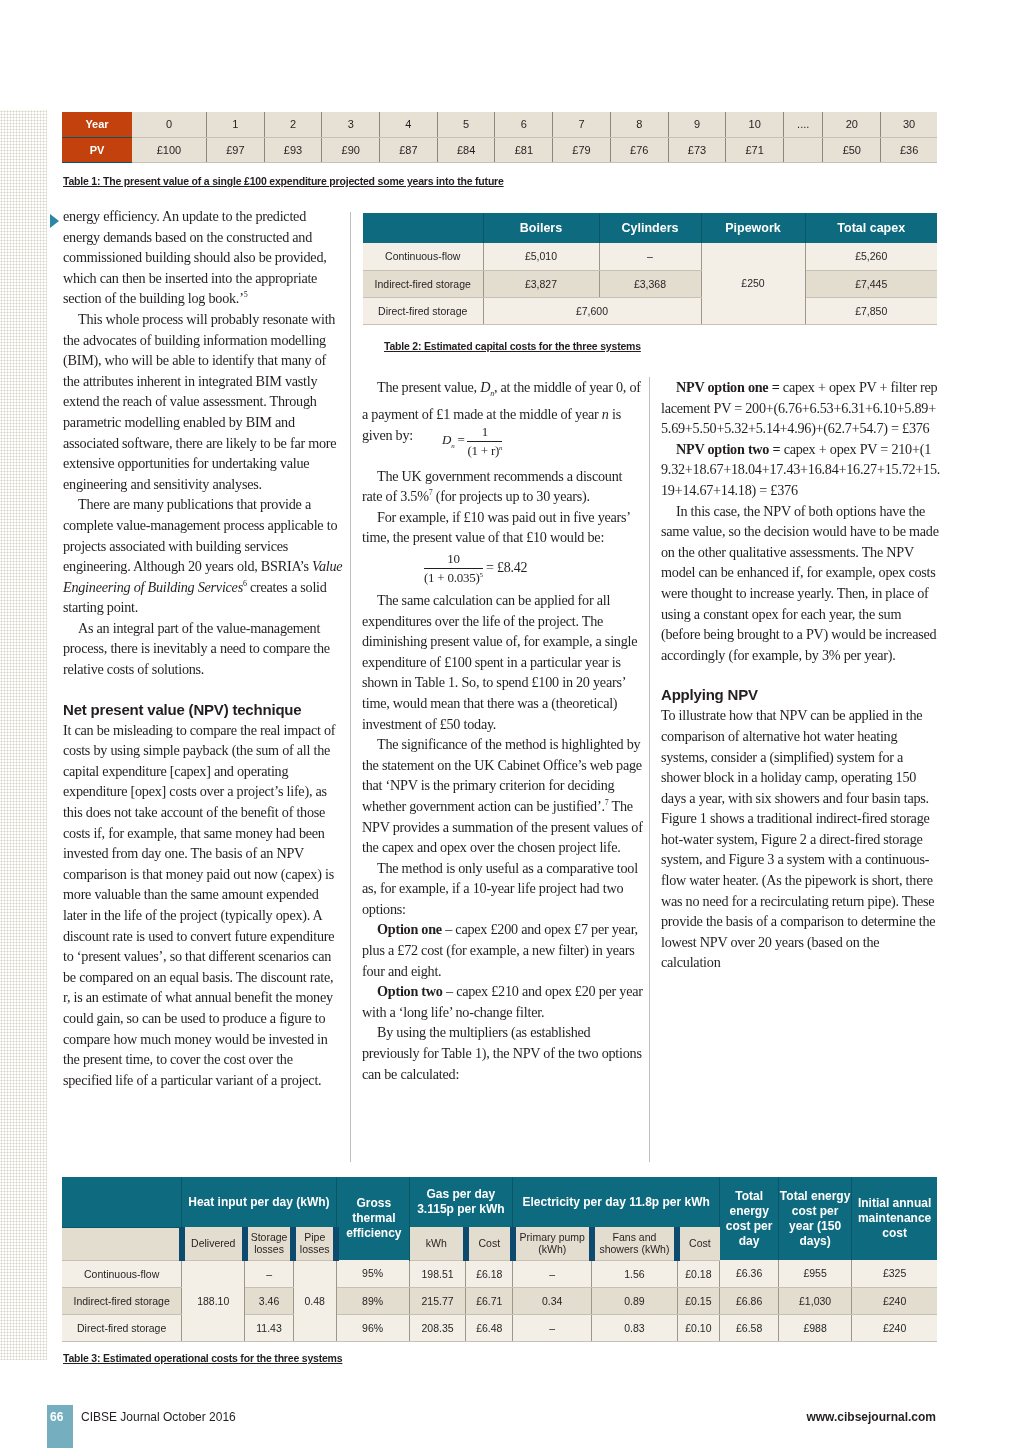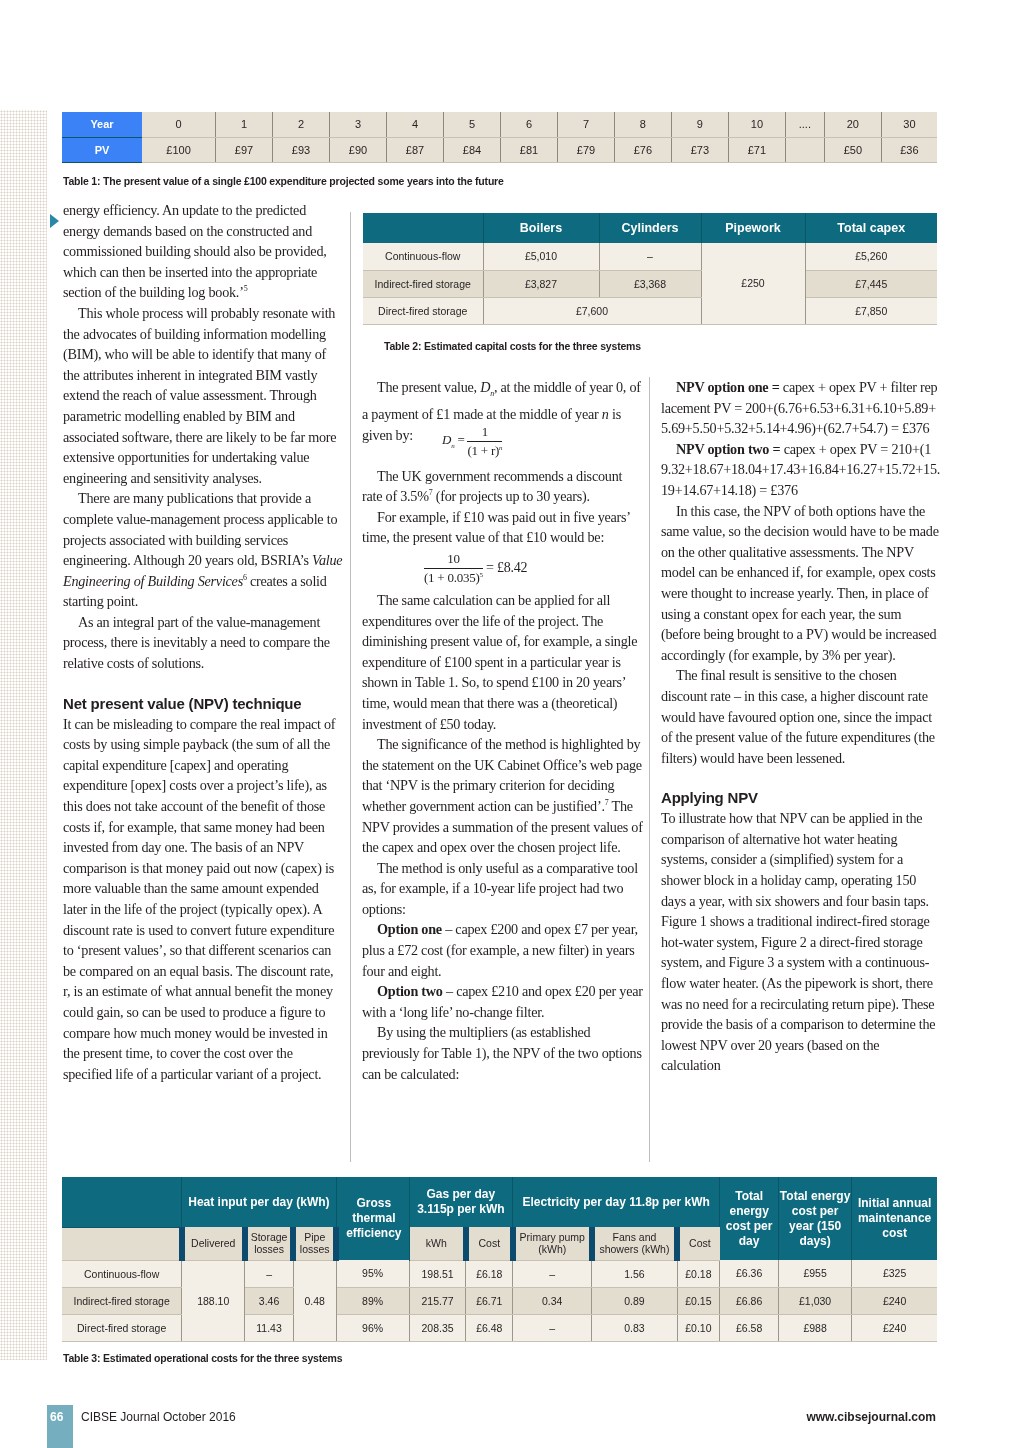--- a/index.html
+++ b/index.html
@@ -8,23 +8,23 @@
 
     .dot-strip {
       position: absolute; left: 0; top: 110px; width: 47px; height: 1250px;
       background-image: radial-gradient(circle, #d9d3c7 0.9px, transparent 1.1px);
       background-size: 3px 3px;
     }
 
     
     .t1 { position: absolute; left: 62px; top: 112px; width: 875px; border-collapse: collapse; font-family: "Liberation Sans", sans-serif; font-size: 11px; }
     .t1 td { height: 25px; text-align: center; background: #e7e1d5; border-right: 1px solid #8d877c; border-bottom: 1px solid #c8c0b2; color: #231f20; }
-    .t1 td.hdr { background: #3b82f6; color: #fff; font-weight: bold; width: 80px; border-right: none; border-bottom: 1px solid #0a5666; }
+    .t1 td.hdr { background: #c2410c; color: #fff; font-weight: bold; width: 70px; border-right: none; border-bottom: 1px solid #0a5666; }
     .t1 td:last-child { border-right: none; }
-    .caption { position: absolute; font-family: "Liberation Sans", sans-serif; font-size: 10.5px; font-weight: bold; color: #231f20; letter-spacing: -0.2px; }
+    .caption { position: absolute; font-family: "Liberation Sans", sans-serif; font-size: 10.5px; font-weight: bold; color: #231f20; letter-spacing: -0.2px; text-decoration: underline; }
 
     
     .col { position: absolute; font-size: 14.2px; line-height: 20.6px; letter-spacing: -0.25px; color: #231f20; }
     .col p { text-indent: 15px; }
     .col p.noind { text-indent: 0; }
     .col h3 { font-family: Liberation Sans, sans-serif; font-weight: bold; font-size: 15px; line-height: 20px; margin-top: 20px; letter-spacing: -0.2px; }
     .col sup { font-size: 8px; line-height: 0; }
     .vline { position: absolute; width: 1px; background: #bdbdbd; }
 
     .arrow { position: absolute; left: 50px; top: 214px; width: 0; height: 0; border-top: 7px solid transparent; border-bottom: 7px solid transparent; border-left: 9px solid #2a87a6; }
@@ -98,21 +98,21 @@
     <td></td>
     <td>£50</td>
     <td>£36</td>
   </tr>
 </tbody>
   </table>
 <div class="caption" style="left:63px; top:175px;">Table 1: The present value of a single £100 expenditure projected some years into the future</div>
 
 <div class="arrow"></div>
 
-<div class="col" style="left:63px; top:200px; width:280px;">
+<div class="col" style="left:63px; top:206px; width:280px;">
   <p class="noind"><span>energy efficiency. An update to the predicted energy demands based on the constructed and commissioned building should also be provided, which can then be inserted into the appropriate section of the building log book.’</span><sup>5</sup></p>
   <p>This whole process will probably resonate with the advocates of building information modelling (BIM), who will be able to identify that many of the attributes inherent in integrated BIM vastly extend the reach of value assessment. Through parametric modelling enabled by BIM and associated software, there are likely to be far more extensive opportunities for undertaking value engineering and sensitivity analyses.</p>
   <p><span>There are many publications that provide a complete value-management process applicable to projects associated with building services engineering. Although 20 years old, BSRIA’s </span><i>Value Engineering of Building Services</i><sup>6</sup><span> creates a solid starting point.</span></p>
   <p>As an integral part of the value-management process, there is inevitably a need to compare the relative costs of solutions.</p>
   <h3>Net present value (NPV) technique</h3>
   <p class="noind">It can be misleading to compare the real impact of costs by using simple payback (the sum of all the capital expenditure [capex] and operating expenditure [opex] costs over a project’s life), as this does not take account of the benefit of those costs if, for example, that same money had been invested from day one. The basis of an NPV comparison is that money paid out now (capex) is more valuable than the same amount expended later in the life of the project (typically opex). A discount rate is used to convert future expenditure to ‘present values’, so that different scenarios can be compared on an equal basis. The discount rate, r, is an estimate of what annual benefit the money could gain, so can be used to produce a figure to compare how much money would be invested in the present time, to cover the cost over the specified life of a particular variant of a project.</p>
 </div>
 
 <div class="vline" style="left:350px; top:212px; height:950px;"></div>
 
@@ -168,21 +168,20 @@
   <p><b>Option two</b><span> – capex £210 and opex £20 per year with a ‘long life’ no-change filter.</span></p>
   <p>By using the multipliers (as established previously for Table 1), the NPV of the two options can be calculated:</p>
 </div>
 
 <div class="vline" style="left:649px; top:377px; height:785px;"></div>
 
 <div class="col" style="left:661px; top:377px; width:280px; word-break:break-all;">
   <p><b>NPV option one =</b><span> capex + opex PV + filter replacement PV = 200+(6.76+6.53+6.31+6.10+5.89+5.69+5.50+5.32+5.14+4.96)+(62.7+54.7) = £376</span></p>
   <p><b>NPV option two =</b><span> capex + opex PV = 210+(19.32+18.67+18.04+17.43+16.84+16.27+15.72+15.19+14.67+14.18) = £376</span></p>
   <p style="word-break:normal">In this case, the NPV of both options have the same value, so the decision would have to be made on the other qualitative assessments. The NPV model can be enhanced if, for example, opex costs were thought to increase yearly. Then, in place of using a constant opex for each year, the sum (before being brought to a PV) would be increased accordingly (for example, by 3% per year).</p>
-  <p style="word-break:normal">The final result is sensitive to the chosen discount rate – in this case, a higher discount rate would have favoured option one, since the impact of the present value of the future expenditures (the filters) would have been lessened.</p>
   <h3>Applying NPV</h3>
   <p class="noind" style="word-break:normal">To illustrate how that NPV can be applied in the comparison of alternative hot water heating systems, consider a (simplified) system for a shower block in a holiday camp, operating 150 days a year, with six showers and four basin taps. Figure 1 shows a traditional indirect-fired storage hot-water system, Figure 2 a direct-fired storage system, and Figure 3 a system with a continuous-flow water heater. (As the pipework is short, there was no need for a recirculating return pipe). These provide the basis of a comparison to determine the lowest NPV over 20 years (based on the calculation</p>
 </div>
 
 <table class="t3">
   <tbody>
       <tr>
     <th style="width:118px; height:50px; border-bottom:1px solid #0a5666;"></th>
     <th colspan="3">Heat input per day (kWh)</th>
     <th rowspan="2" style="width:72px;">Gross thermal efficiency</th>

